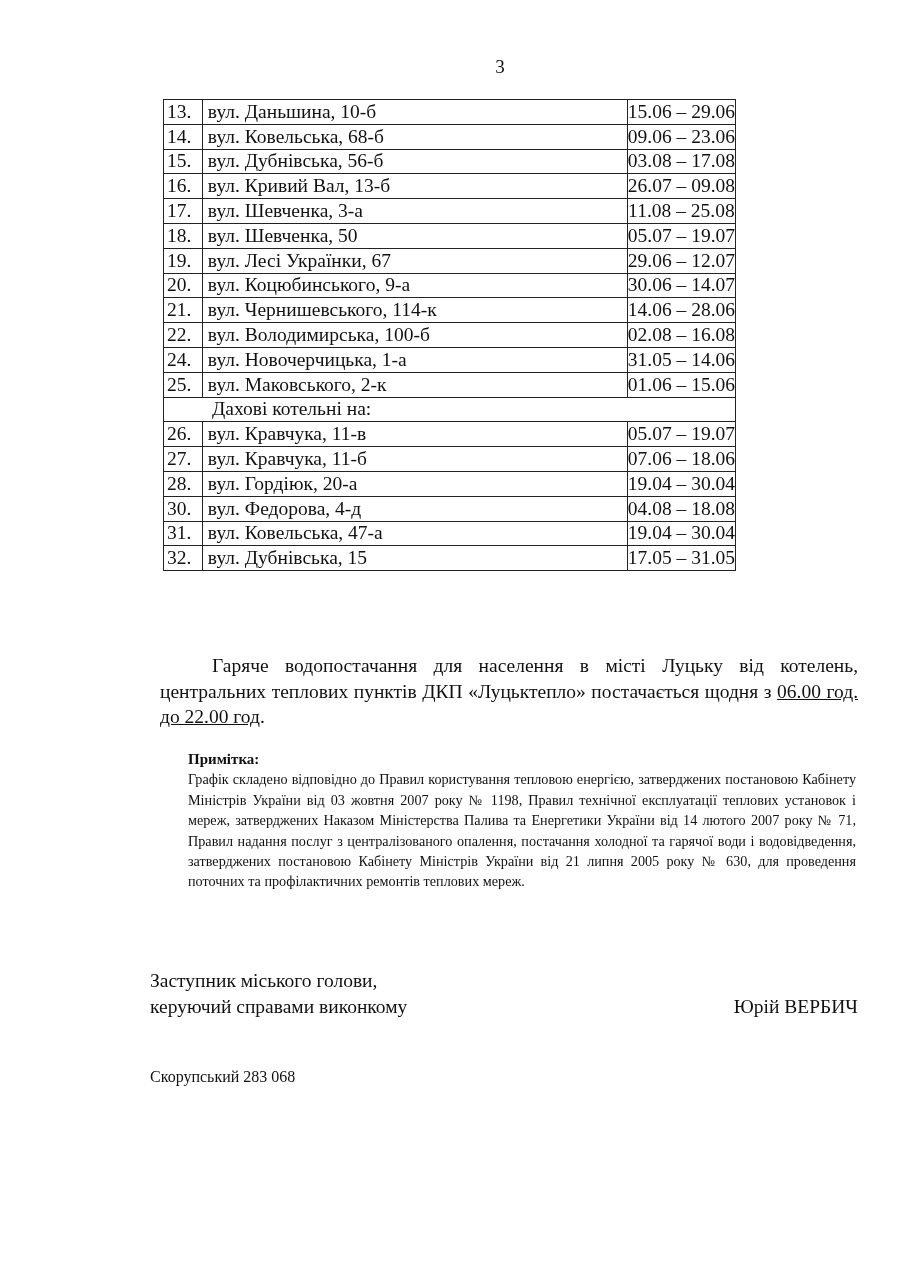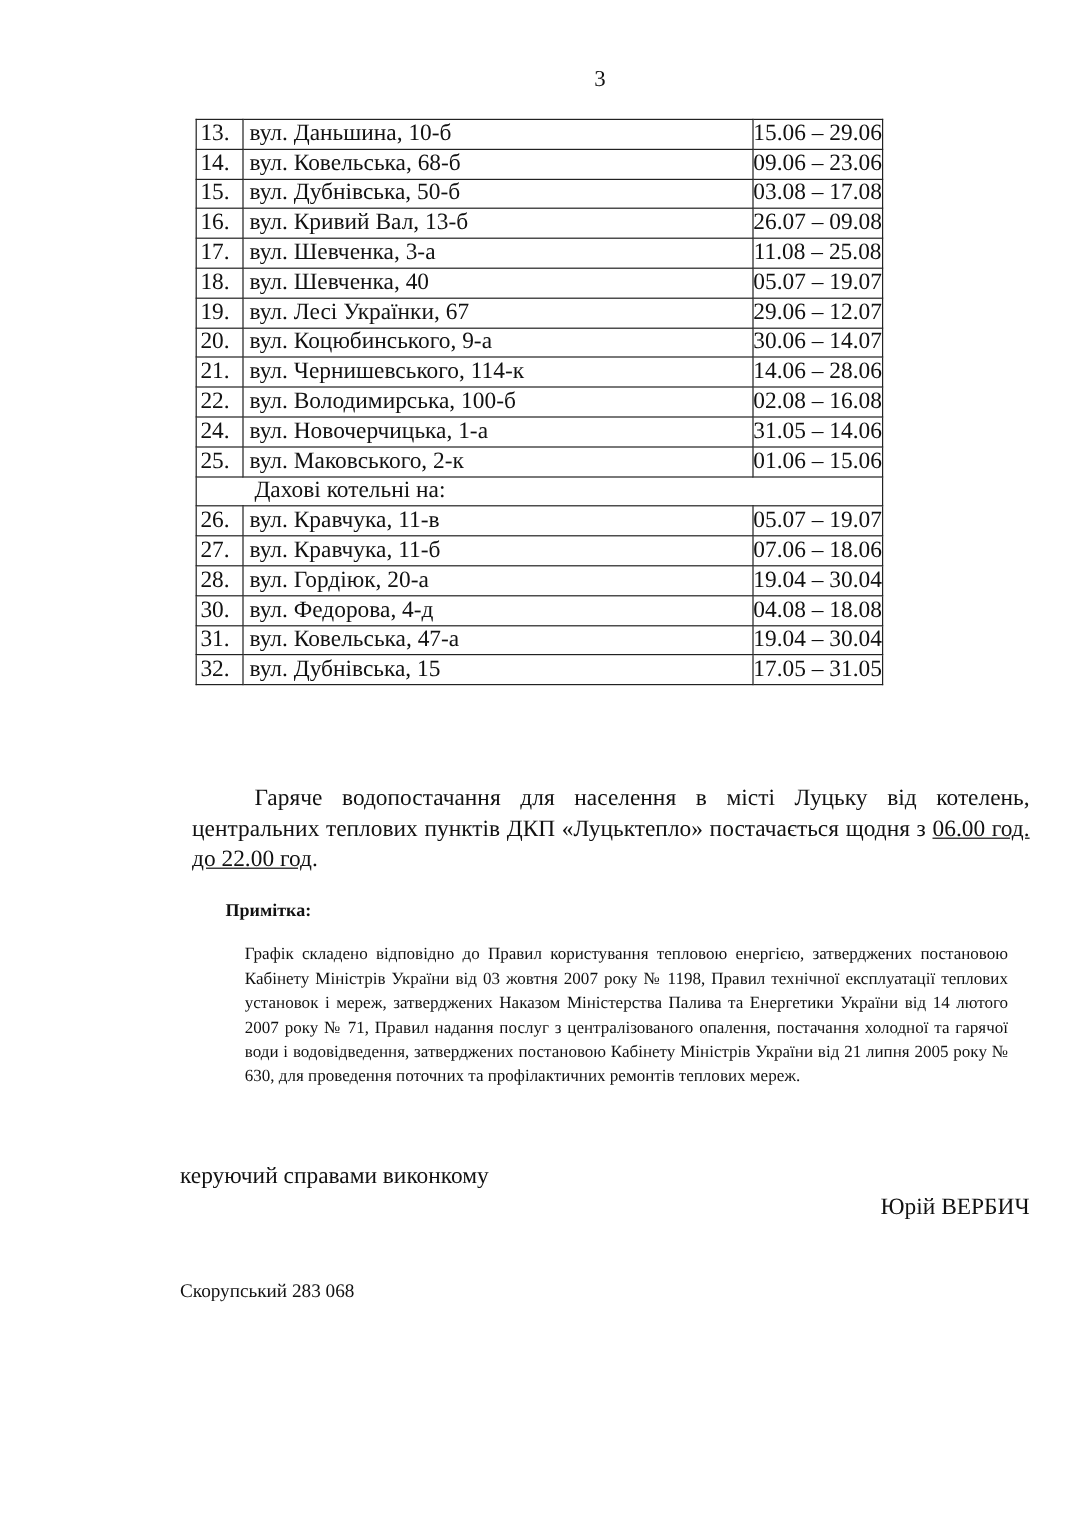--- a/index.html
+++ b/index.html
@@ -10,21 +10,21 @@
   .sched td { border:1.3px solid #222; height:23.8px; padding:0 0 0 5px; line-height:22px; white-space:nowrap; }
   .sched td.num { width:37px; padding-left:3px; }
   .sched td.addr { width:458px; }
   .sched td.period { text-align:center; padding-left:0; border-left:1.6px solid #888; }
   .sched td.section { padding-left:48px; }
   .hotwater { position:absolute; left:160px; top:653px; width:698px; font-size:19.5px; line-height:25.5px; text-align:justify; }
   .hotwater p { margin:0; text-indent:52px; }
   .u { text-decoration:underline; }
   .note { position:absolute; left:188px; top:749px; width:668px; font-size:14.2px; line-height:20.4px; text-align:justify; }
   .note .title { font-weight:bold; font-size:15px; }
-  .note p { margin:16px; }
+  .note p { margin:0; }
   .sign { position:absolute; left:150px; top:968px; width:708px; font-size:19.5px; line-height:26px; }
   .sign .name { position:absolute; right:0; top:26px; }
   .exec { position:absolute; left:150px; top:1068px; font-size:16px;text-align:center; }
 </style>
 </head>
 <body>
 
 <div class="page-num">3</div>
 
 <table class="sched">
@@ -34,36 +34,36 @@
         <td class="addr">вул. Даньшина, 10-б</td>
         <td class="period">15.06 – 29.06</td>
       </tr>
       <tr>
         <td class="num">14.</td>
         <td class="addr">вул. Ковельська, 68-б</td>
         <td class="period">09.06 – 23.06</td>
       </tr>
       <tr>
         <td class="num">15.</td>
-        <td class="addr">вул. Дубнівська, 50-б</td>
+        <td class="addr">вул. Дубнівська, 56-б</td>
         <td class="period">03.08 – 17.08</td>
       </tr>
       <tr>
         <td class="num">16.</td>
         <td class="addr">вул. Кривий Вал, 13-б</td>
         <td class="period">26.07 – 09.08</td>
       </tr>
       <tr>
         <td class="num">17.</td>
         <td class="addr">вул. Шевченка, 3-а</td>
         <td class="period">11.08 – 25.08</td>
       </tr>
       <tr>
         <td class="num">18.</td>
-        <td class="addr">вул. Шевченка, 40</td>
+        <td class="addr">вул. Шевченка, 50</td>
         <td class="period">05.07 – 19.07</td>
       </tr>
       <tr>
         <td class="num">19.</td>
         <td class="addr">вул. Лесі Українки, 67</td>
         <td class="period">29.06 – 12.07</td>
       </tr>
       <tr>
         <td class="num">20.</td>
         <td class="addr">вул. Коцюбинського, 9-а</td>
@@ -132,17 +132,18 @@
 <div class="hotwater">
   <p><span>Гаряче водопостачання для населення в місті Луцьку від котелень, центральних теплових пунктів ДКП «Луцьктепло» постачається щодня з </span><span class="u">06.00 год. до 22.00 год</span><span>.</span></p>
 </div>
 
 <div class="note">
   <div class="title">Примітка:</div>
   <p>Графік складено відповідно до Правил користування тепловою енергією, затверджених постановою Кабінету Міністрів України від 03 жовтня 2007 року № 1198, Правил технічної експлуатації теплових установок і мереж, затверджених Наказом Міністерства Палива та Енергетики України від 14 лютого 2007 року № 71, Правил надання послуг з централізованого опалення, постачання холодної та гарячої води і водовідведення, затверджених постановою Кабінету Міністрів України від 21 липня 2005 року № 630, для проведення поточних та профілактичних ремонтів теплових мереж.</p>
 </div>
 
 <div class="sign">
+  <div>Заступник міського голови,</div>
   <div>керуючий справами виконкому</div>
   <div class="name">Юрій ВЕРБИЧ</div>
 </div>
 
 <div class="exec">Скорупський 283 068</div>
 
 </body></html>

